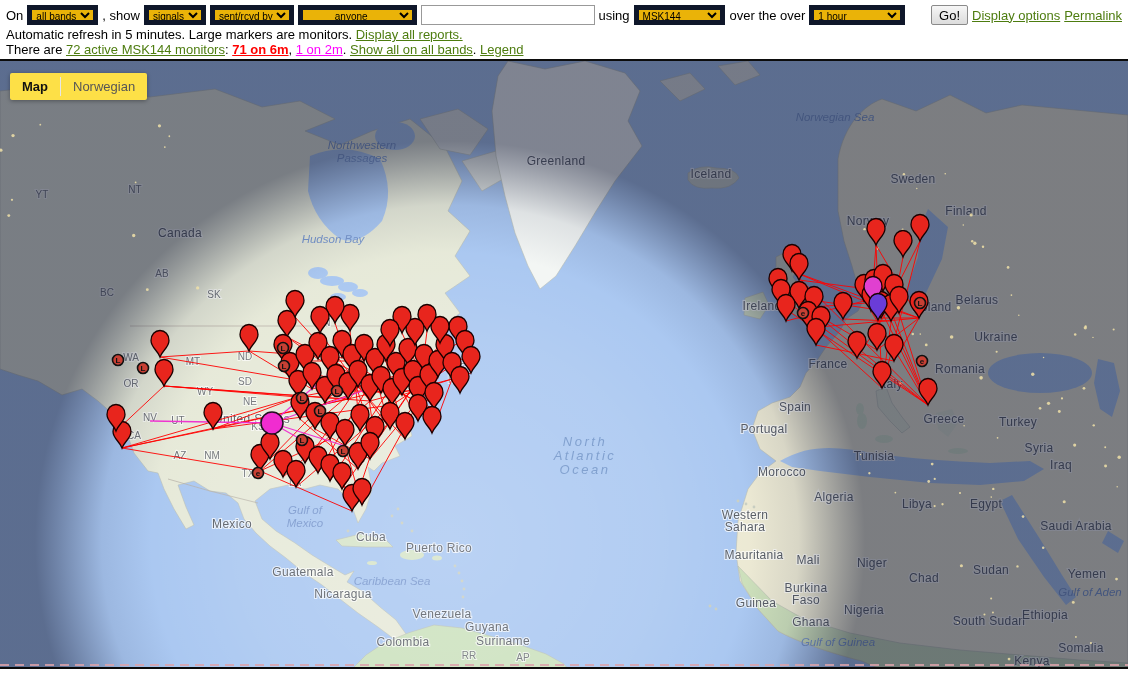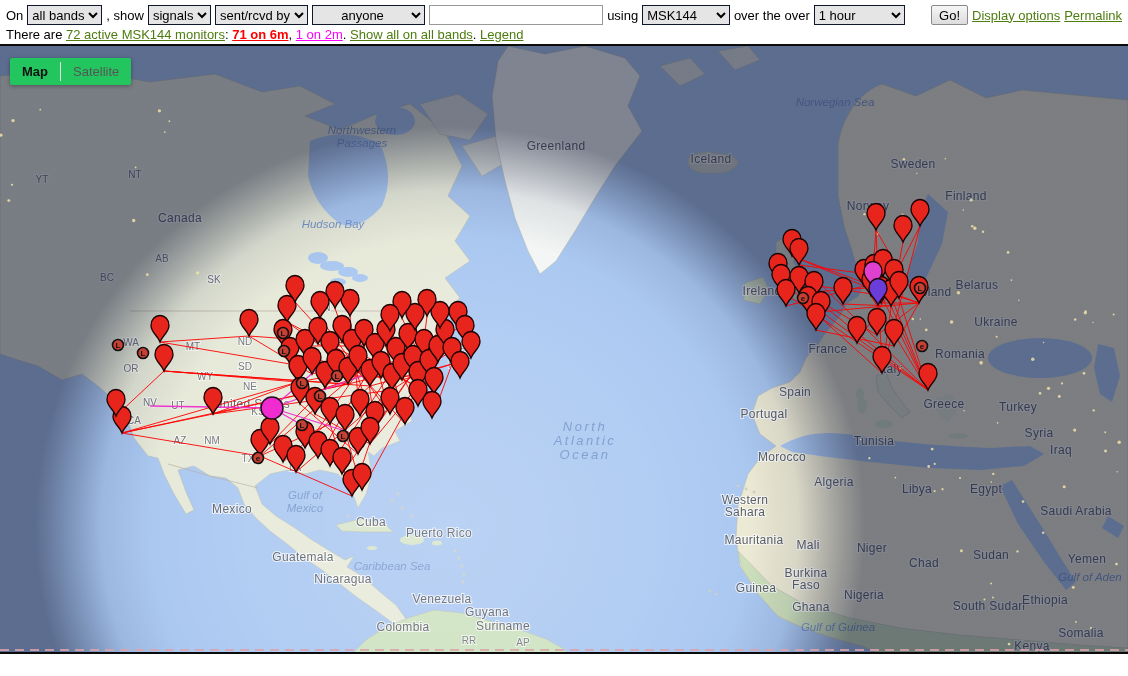--- a/index.html
+++ b/index.html
@@ -1,39 +1,39 @@
 <!DOCTYPE html>
 <html><head>
 <meta charset="utf-8">
 <style>
   html,body{margin:0;padding:0;background:#fff;}
   body{width:1128px;height:676px;overflow:hidden;font-family:"Liberation Sans",sans-serif;font-size:13px;color:#000;}
   
   #header{padding:3px 6px 0 6px;line-height:15px;}
   .ctl-row{display:flex;align-items:center;gap:4px;height:24px;white-space:nowrap;}
-  .ctl-row select{height:20px;font-size:13px;font-family:"Liberation Sans",sans-serif;border:1px solid #0f172a;background:#e5e5e5;}
+  .ctl-row select{height:20px;font-size:10px;font-family:"Liberation Sans",sans-serif;border:5px solid #0f172a;background:#eab308;}
   .ctl-row input[type=text]{height:16px;width:168px;border:1px solid #999;font-size:13px;}
   .ctl-row button{height:20px;font-size:13px;padding:0 7px;border:1px solid #8a8a8a;border-radius:2px;background:linear-gradient(#f6f6f6,#dcdcdc);cursor:pointer;margin-left:22px;}
   .txt-row{height:15px;white-space:pre-wrap;font-size:13px;}
   a.lnk{color:#4d7c0f;text-decoration:underline;cursor:pointer;}
   a.red{color:#f00;font-weight:bold;text-decoration:underline;cursor:pointer;}
   a.mag{color:#f0f;font-weight:normal;text-decoration:underline;cursor:pointer;}
   .push-right{margin-left:auto;}
   
   #map{position:relative;width:1128px;height:608px;margin-top:2px;border-top:2px solid #0c0c0c;overflow:hidden;background:#a9c7f1;}
   #map svg{position:absolute;left:0;top:0;}
   #terminator{position:absolute;left:0;top:0;width:1128px;height:608px;pointer-events:none;
     background:radial-gradient(415px 400px ellipse at 450px 480px,
       rgba(255,255,255,0.20) 0%,
       rgba(255,255,255,0.11) 50%,
       rgba(255,255,255,0.02) 72%,
       rgba(40,48,80,0.10) 84%,
       rgba(24,30,58,0.40) 95%,
       rgba(21,27,54,0.52) 100%);}
-  #gmap-ctl{position:absolute;left:10px;top:12px;background:#22c55e;border-radius:2px;box-shadow:0 1px 4px rgba(0,0,0,.35);display:flex;font-size:13px;z-index:5;}
+  #gmap-ctl{position:absolute;left:10px;top:12px;background:#fde047;border-radius:2px;box-shadow:0 1px 4px rgba(0,0,0,.35);display:flex;font-size:13px;z-index:5;}
   #gmap-ctl .gbtn{padding:6px 12px;cursor:pointer;color:#565656;}
   #gmap-ctl .gbtn.sel{font-weight:bold;color:#111;}
   #gmap-ctl .gdiv{width:1px;background:#e6e6e6;margin:4px 0;}
   .country{font-size:12px;fill:#575c64;letter-spacing:.3px;paint-order:stroke;stroke:#ffffff;stroke-width:2.2px;stroke-opacity:.7;text-anchor:middle;}
   .state{font-size:10px;fill:#6e7277;paint-order:stroke;stroke:#ffffff;stroke-width:2px;stroke-opacity:.65;text-anchor:middle;}
   .water{font-style:italic;font-size:11.5px;fill:#7695cc;text-anchor:middle;}
   .watersp{font-style:italic;font-size:13px;fill:#6f93c8;letter-spacing:2.5px;text-anchor:middle;}
 </style>
 </head>
 <body>
@@ -48,20 +48,21 @@
     <select style="width:124px;text-align:center;"><option>anyone</option></select>
     <input type="text" value="" style="">
     <span>using</span>
     <select style="width:96px;"><option>MSK144</option></select>
     <span>over the over</span>
     <select style="width:100px;"><option>1 hour</option></select>
     <button>Go!</button>
     <a class="lnk push-right">Display options</a>
     <a class="lnk">Permalink</a>
   </div>
+  <div class="txt-row"><span>Automatic refresh in 5 minutes. Large markers are monitors. </span><a class="lnk">Display all reports.</a></div>
   <div class="txt-row"><span>There are </span><a class="lnk">72 active MSK144 monitors</a><span>: </span><a class="red">71 on 6m</a><span>, </span><a class="mag">1 on 2m</a><span>. </span><a class="lnk">Show all on all bands</a><span>. </span><a class="lnk">Legend</a></div>
 </div>
 
 <div id="map">
   <svg id="base" width="1128" height="608" viewBox="0 0 1128 608">
       <rect x="0" y="0" width="1128" height="608" fill="#a9c7f1"></rect>
       <path d="M0,30 L70,22 L150,36 L215,28 L262,46 L300,40 L335,58 L305,70 L340,84 L372,70 L410,58 L445,86 L462,120 L448,150 L470,170 L455,195 L470,215 L445,232 L460,252 L440,268 L450,285 L432,298 L440,315 L420,330 L428,345 L408,360 L412,375 L395,385 L400,395 L382,402 L374,410 L368,406 L372,428 L366,448 L358,462 L350,440 L338,428 L320,424 L305,428 L288,424 L270,428 L255,440 L262,458 L276,470 L295,482 L312,494 L330,505 L345,514 L354,510 L347,521 L362,530 L380,546 L396,559 L406,573 L398,581 L378,566 L358,552 L340,538 L322,524 L303,511 L286,497 L270,485 L256,472 L244,458 L238,442 L226,432 L210,430 L194,420 L178,424 L186,446 L194,464 L186,468 L174,448 L164,428 L158,412 L148,410 L134,392 L126,370 L114,354 L98,340 L82,328 L62,334 L38,320 L18,314 L0,308 Z" fill="#e6e9d8" stroke="#b9bdb2" stroke-width="0.6"></path>
       <path d="M420,58 L458,48 L488,68 L470,94 L440,88 Z" fill="#dfe3df" stroke="#b9bdb2" stroke-width="0.6"></path>
       <path d="M462,100 L496,90 L510,114 L482,130 Z" fill="#dfe3df" stroke="#b9bdb2" stroke-width="0.6"></path>
       <path d="M508,0 L545,8 L585,0 L625,12 L640,30 L628,60 L642,85 L615,120 L596,150 L575,185 L556,215 L540,228 L528,205 L515,172 L505,135 L496,95 L492,50 L498,15 Z" fill="#f3f6f4" stroke="#b9bdb2" stroke-width="0.6"></path>
@@ -757,15 +758,15 @@
         <text x="920" y="245" text-anchor="middle" font-size="8" font-weight="bold" fill="#111">L</text>
       </g>
       <g>
         <circle cx="922" cy="300" r="5.5" fill="#c84034" stroke="#111" stroke-width="1.6"></circle>
         <text x="922" y="303" text-anchor="middle" font-size="8" font-weight="bold" fill="#111">e</text>
       </g>
     </svg>
   <div id="gmap-ctl">
     <div class="gbtn sel">Map</div>
     <div class="gdiv"></div>
-    <div class="gbtn">Satellite</div>
+    <div class="gbtn">Norwegian</div>
   </div>
 </div>
 
 </body></html>

